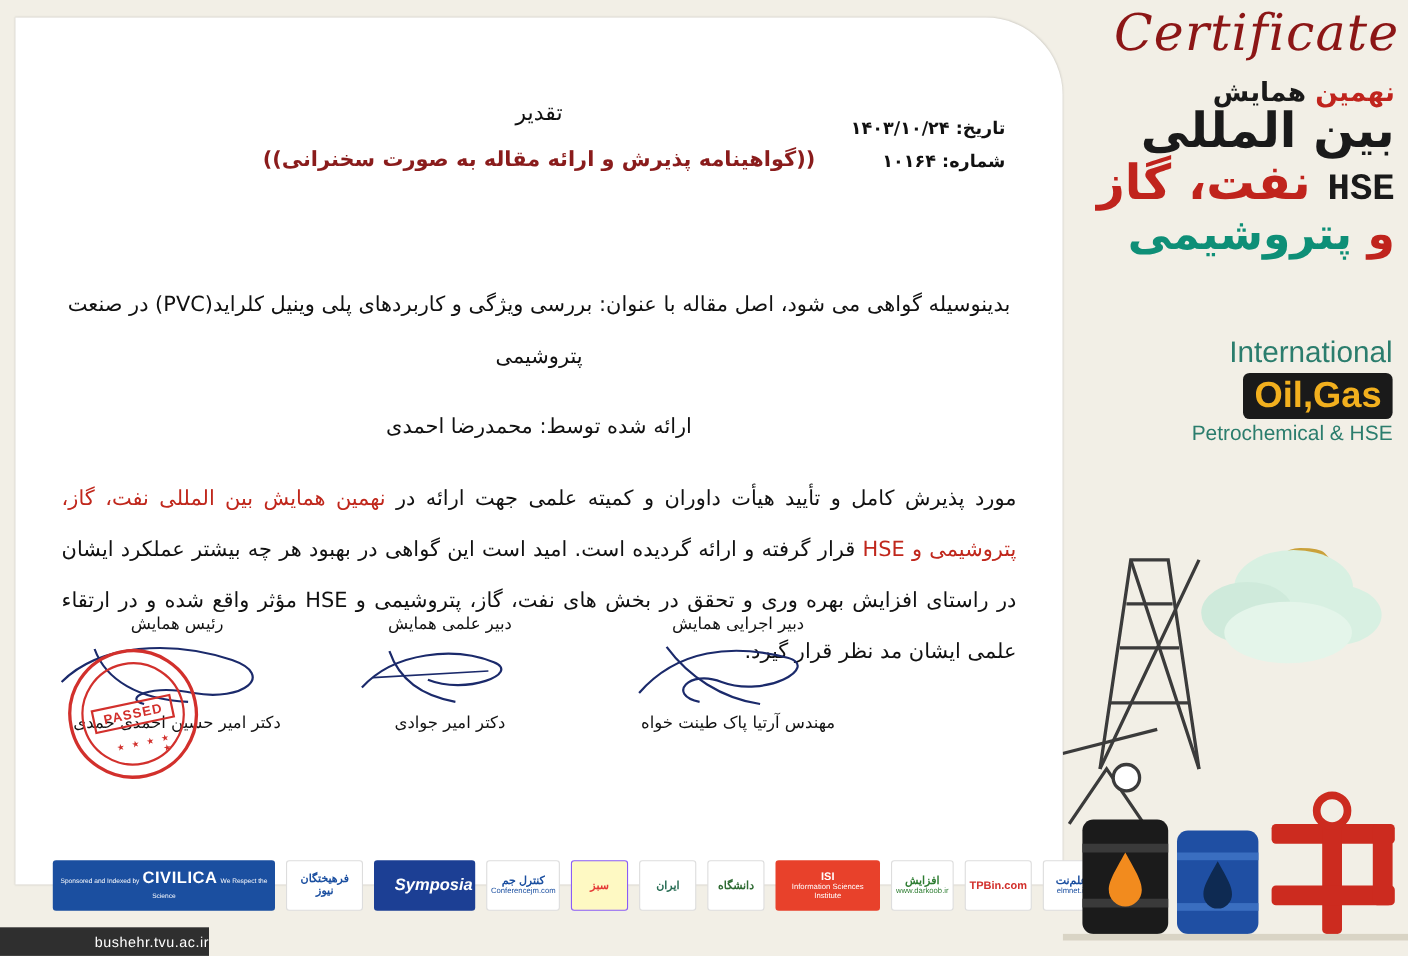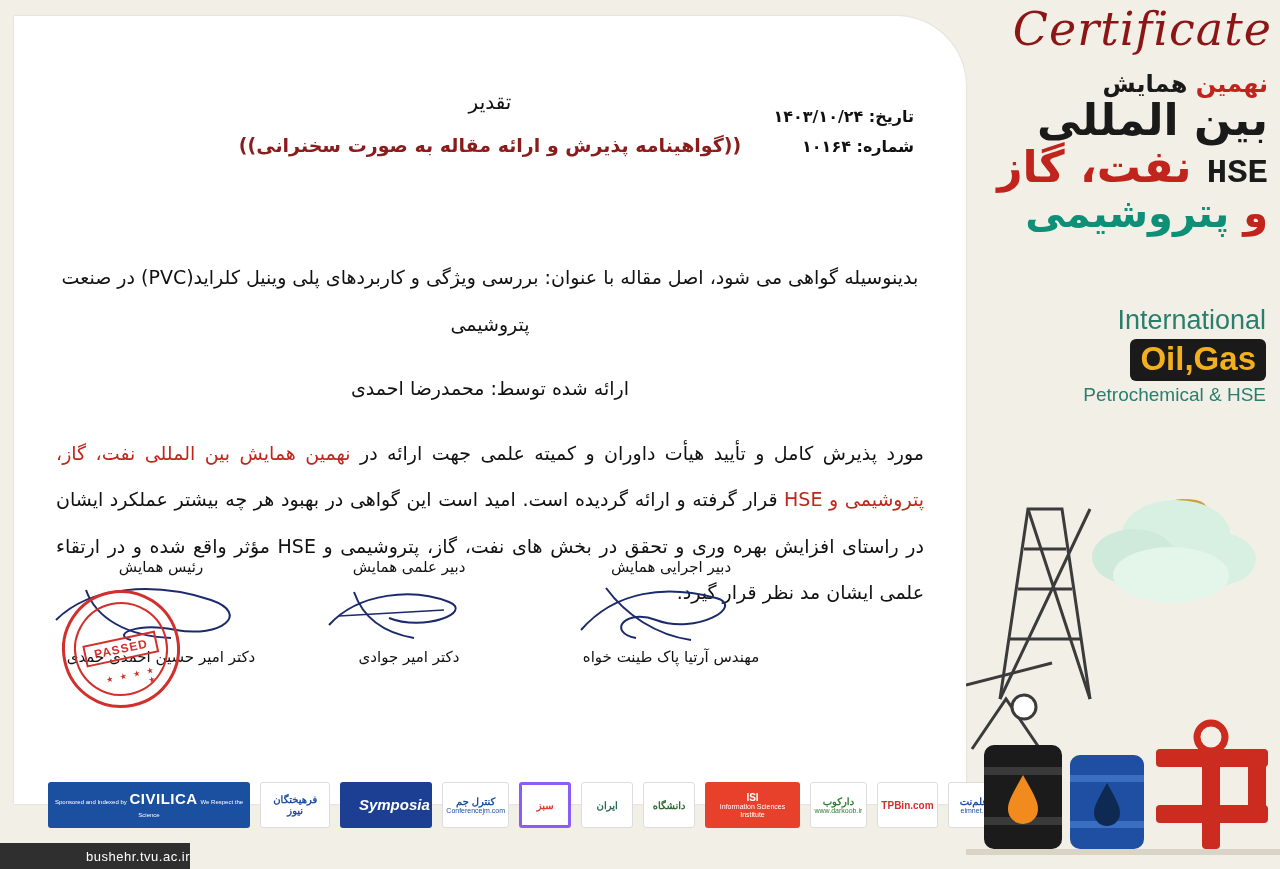--- a/index.html
+++ b/index.html
@@ -194,21 +194,21 @@
     box-sizing: border-box;
     text-align: center;
     line-height: 1.1;
   }
   .logo.l1 { background:#ffffff; color:#1b4fa0; border:1px solid #ddd; }
   .logo.l2 { background:#ffffff; color:#d2302c; border:1px solid #ddd; }
   .logo.l3 { background:#ffffff; color:#2e7d32; border:1px solid #ddd; }
   .logo.l4 { background:#e8412b; color:#fff; }
   .logo.l5 { background:#ffffff; color:#2f6b33; border:1px solid #ddd; }
   .logo.l6 { background:#ffffff; color:#256b52; border:1px solid #ddd; }
-  .logo.l7 { background:#ffffff; color:#e53935; border:3px solid #8b5cf6; }
+  .logo.l7 { background:#fef9c3; color:#e53935; border:1px solid #8b5cf6; }
   .logo.l8 { background:#1c3f94; color:#fff; font-size:15px; font-style: italic; padding-left: 22px; }
   .logo.l9 { background:#ffffff; color:#1b4fa0; border:1px solid #ddd; }
   .logo.l10 { background:#1b4fa0; color:#fff; }
   .logo.l10 .civ { font-size:15px; letter-spacing:.5px; }
   .logo.l10 .sub { font-size:6px; font-weight:normal; }
   .logo .small { font-size:7px; font-weight:normal; display:block; }
 
   
   .url-bar {
     position: absolute;
@@ -375,21 +375,21 @@
   </div>
 
   <div class="logos">
     <div class="logo l1">
       <span><span>علم‌نت</span><span class="small">elmnet.ir</span></span>
     </div>
     <div class="logo l2">
       <span><span>TPBin.com</span></span>
     </div>
     <div class="logo l3">
-      <span><span>دارکوب</span><span class="small">www.darkoob.ir</span></span>
+      <span><span>افزایش</span><span class="small">www.darkoob.ir</span></span>
     </div>
     <div class="logo l4">
       <span><span>ISI</span><span class="small">Information Sciences Institute</span></span>
     </div>
     <div class="logo l5">
       <span><span>دانشگاه</span></span>
     </div>
     <div class="logo l6">
       <span><span>ایران</span></span>
     </div>

